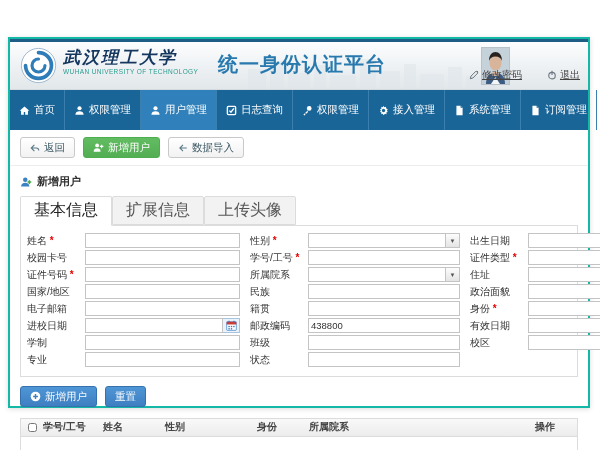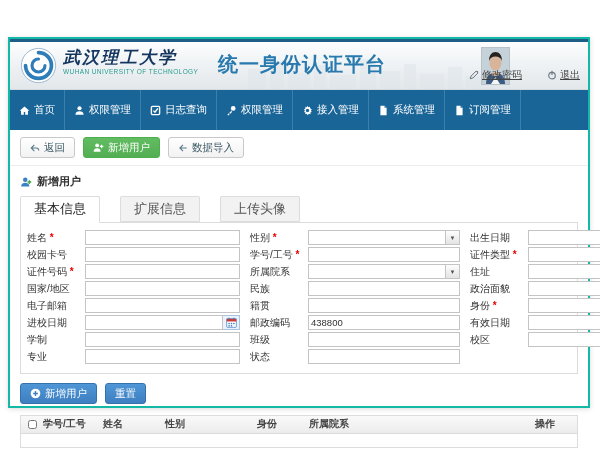--- a/index.html
+++ b/index.html
@@ -33,22 +33,22 @@
   .toolbar{display:flex;align-items:center;gap:8px;height:35px;padding-left:10px;border-bottom:1px solid #ededed;}
   .btn{display:inline-flex;align-items:center;gap:4px;font-size:10.5px;border-radius:3px;
        padding:3px 9px;cursor:pointer;line-height:1.2;}
   .btn-default{background:linear-gradient(#ffffff,#f2f2f2);border:1px solid #c9c9c9;color:#3d5a66;}
   .btn-green{background:linear-gradient(#62bd62,#53ad53);border:1px solid #4cae4c;color:#fff;}
   .btn-blue{background:linear-gradient(#4f96d6,#3e7fc1);border:1px solid #3571ad;color:#fff;}
   .bicon{display:inline-flex;font-size:10px;line-height:1;}
   
   .section{display:flex;align-items:center;gap:5px;padding:8px 10px 5px;font-size:11px;font-weight:bold;color:#333;}
   .tabs{display:flex;margin:2px 10px 0;position:relative;z-index:2;}
-  .tab{padding:3px 13px;font-size:13px;color:#555;background:#f2f2f2;border:1px solid #dcdcdc;
-       margin-right:20px;border-radius:2px 2px 0 0;cursor:pointer;}
+  .tab{padding:3px 13px;font-size:16px;color:#555;background:#f2f2f2;border:1px solid #dcdcdc;
+       margin-right:0;border-radius:2px 2px 0 0;cursor:pointer;}
   .tab.active{background:#fff;border-bottom-color:#fff;color:#222;margin-bottom:-1px;padding-bottom:4px;}
   .formbox{margin:0 10px;border:1px solid #dcdcdc;padding:7px 6px 9px;background:#fff;}
   .grid{display:grid;grid-template-columns:1fr 1fr 1fr;column-gap:10px;row-gap:2px;}
   .field{display:flex;align-items:center;height:15px;font-size:10px;color:#333;}
   .flabel{width:58px;flex:none;white-space:nowrap;}
   .req{color:#e40000;font-weight:bold;}
   .ctrl{flex:1;display:flex;height:15px;}
   .txt{flex:1;min-width:0;height:15px;border:1px solid #c4c4c4;font-size:9.5px;padding:0 2px;
        box-sizing:border-box;font-family:inherit;color:#333;background:#fff;}
   .sel-btn{width:14px;flex:none;display:flex;align-items:center;justify-content:center;font-size:6px;color:#555;
@@ -139,20 +139,29 @@
         </div>
         <div class="nav-item">
           <span class="nicon">
             <svg viewBox="0 0 16 16" fill="currentColor">
               <circle cx="8" cy="4.8" r="3"></circle>
               <path d="M2 14c0-3.4 2.7-5 6-5s6 1.6 6 5z"></path>
             </svg>
           </span>
           <span>权限管理</span>
         </div>
+        <div class="nav-item active">
+          <span class="nicon">
+            <svg viewBox="0 0 16 16" fill="currentColor">
+              <circle cx="8" cy="4.8" r="3"></circle>
+              <path d="M2 14c0-3.4 2.7-5 6-5s6 1.6 6 5z"></path>
+            </svg>
+          </span>
+          <span>用户管理</span>
+        </div>
         <div class="nav-item">
           <span class="nicon">
             <svg viewBox="0 0 16 16">
               <rect x="2" y="2" width="12" height="12" rx="1.5" fill="none" stroke="currentColor" stroke-width="2"></rect>
               <path d="M5 8.2l2.2 2.3L11.5 5" fill="none" stroke="currentColor" stroke-width="2"></path>
             </svg>
           </span>
           <span>日志查询</span>
         </div>
         <div class="nav-item">

